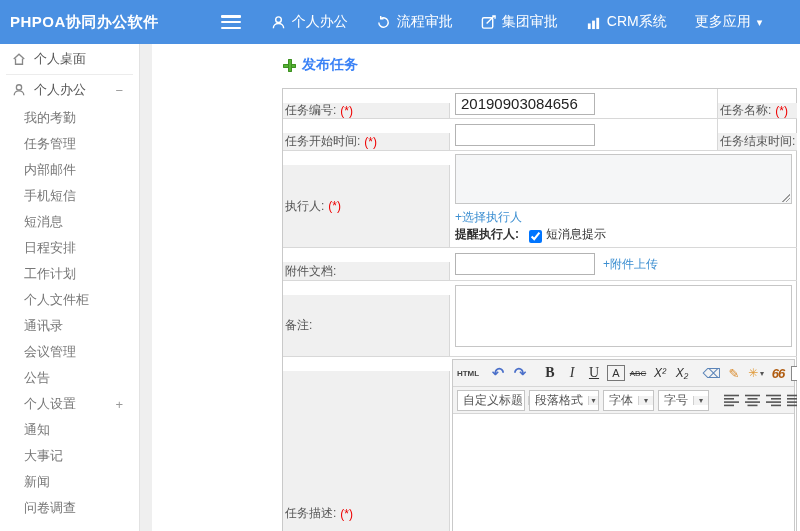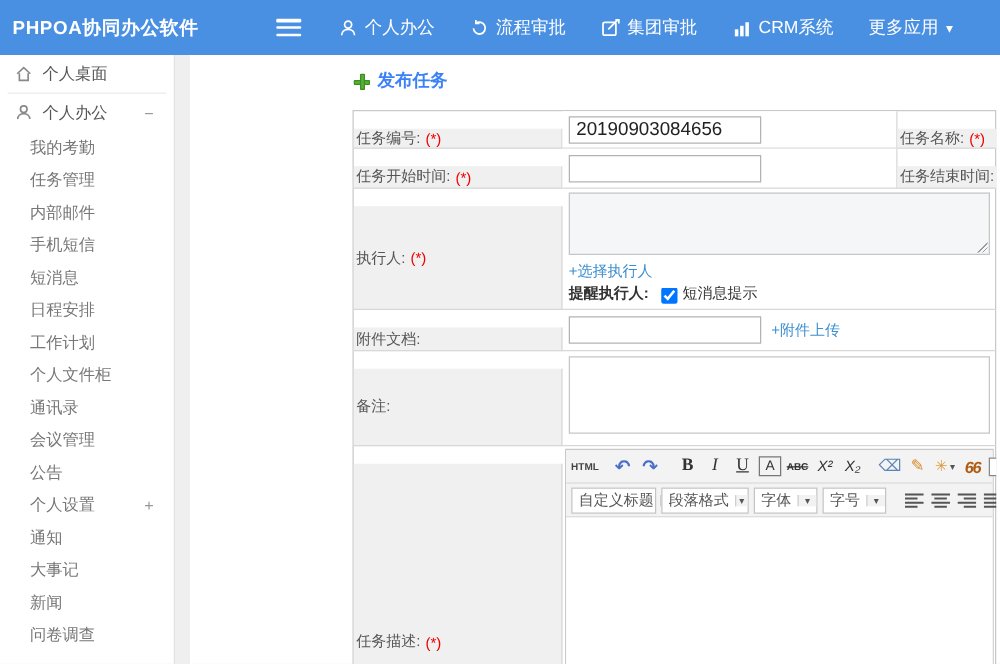--- a/index.html
+++ b/index.html
@@ -42,21 +42,21 @@
   .form { position:absolute; left:130px; top:44px; width:515px;
     display:grid; grid-template-columns:167px 268px 79px;
     grid-template-rows:30px 32px 97px 33px 76px 300px;
     border:1px solid #c9c9c9; background:#fff; font-size:12px; color:#555; }
   .cell { border-right:1px solid #d8d8d8; border-bottom:1px solid #d8d8d8; overflow:hidden; }
   .lastcol { border-right:none; }
   .lbl { background:#f0f0f0; display:flex; align-items:center; padding-left:2px; white-space:nowrap;margin-top:14px; }
   .req { color:#ee0000; margin-left:4px; }
   .fld { background:#fff; display:flex; align-items:center; padding-left:5px; }
   .wide { grid-column:2 / 4; border-right:none; }
-  .txt-input { width:154px; height:22px; border:1px solid #b3b3b3; font-size:15px;
+  .txt-input { width:140px; height:22px; border:1px solid #b3b3b3; font-size:15px;
     padding:1px 5px; color:#222; font-family:"Liberation Sans",sans-serif; }
   .link { color:#3d8fd1; font-size:12px; text-decoration:none; cursor:pointer; }
 
   .exec-cell { display:block; padding:3px 6px 0 5px; }
   .exec-box { position:relative; width:337px; height:50px; background:#f5f6f7;
     border:1px solid #c6c6c6; }
   .exec-handle { position:absolute; right:1px; bottom:1px; width:9px; height:9px;
     background:linear-gradient(135deg,transparent 55%,#9a9a9a 55%,#9a9a9a 62%,transparent 62%,transparent 75%,#9a9a9a 75%,#9a9a9a 82%,transparent 82%); }
   .exec-link-row { margin-top:5px; }
   .remind-row { margin-top:0; display:flex; align-items:flex-end; color:#333; }
@@ -79,21 +79,21 @@
     height:27px; padding:0 4px; }
   .tbtn { display:inline-flex; align-items:center; justify-content:center; min-width:18px;
     height:20px; margin:0 2px; font-size:13px; color:#333; cursor:pointer; }
   .sep { width:1px; height:16px; background:#cfcfcf; margin:0 4px; }
   .t-html { font-size:8px; font-weight:bold; color:#444; letter-spacing:0; }
   .t-undo,.t-redo { color:#4a6fc9; font-size:15px; font-weight:bold; }
   .t-b { font-weight:bold; font-family:"Liberation Serif",serif; font-size:14px; }
   .t-i { font-style:italic; font-family:"Liberation Serif",serif; font-size:14px; }
   .t-u { text-decoration:underline; font-family:"Liberation Serif",serif; font-size:14px; }
   .t-a-box { border:1px solid #777; font-size:11px; width:16px; height:16px; }
-  .t-abc { font-size:8px; text-decoration:line-through; font-weight:bold; }
+  .t-abc { font-size:8px; text-decoration:line-through; font-weight:normal; }
   .t-sup,.t-sub { font-size:12px; font-style:italic; }
   .t-eraser { color:#5b84b8; font-size:13px; }
   .t-brush { color:#d98a2b; font-size:13px; }
   .t-wand { color:#e09b3c; font-size:12px; }
   .t-quote { color:#b05c10; font-weight:bold; font-style:italic; font-size:13px; letter-spacing:-1px; }
   .t-paste { border:1px solid #888; background:#fff; width:14px; height:15px; font-size:9px; font-weight:bold; }
   .mini-caret { font-size:8px; color:#555; margin-left:2px; }
   .dd { display:flex; align-items:center; background:#fff; border:1px solid #c4c4c4;
     height:21px; margin-right:4px; cursor:pointer; }
   .dd-text { display:flex; align-items:center; padding:0 5px; font-size:12px; color:#555; white-space:nowrap; }

